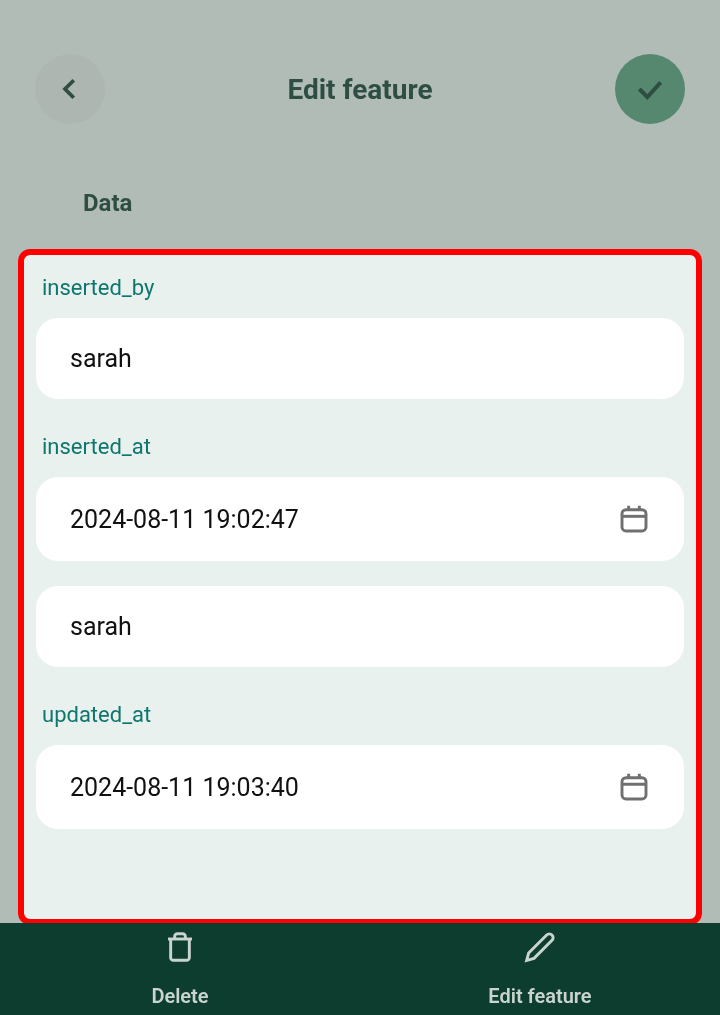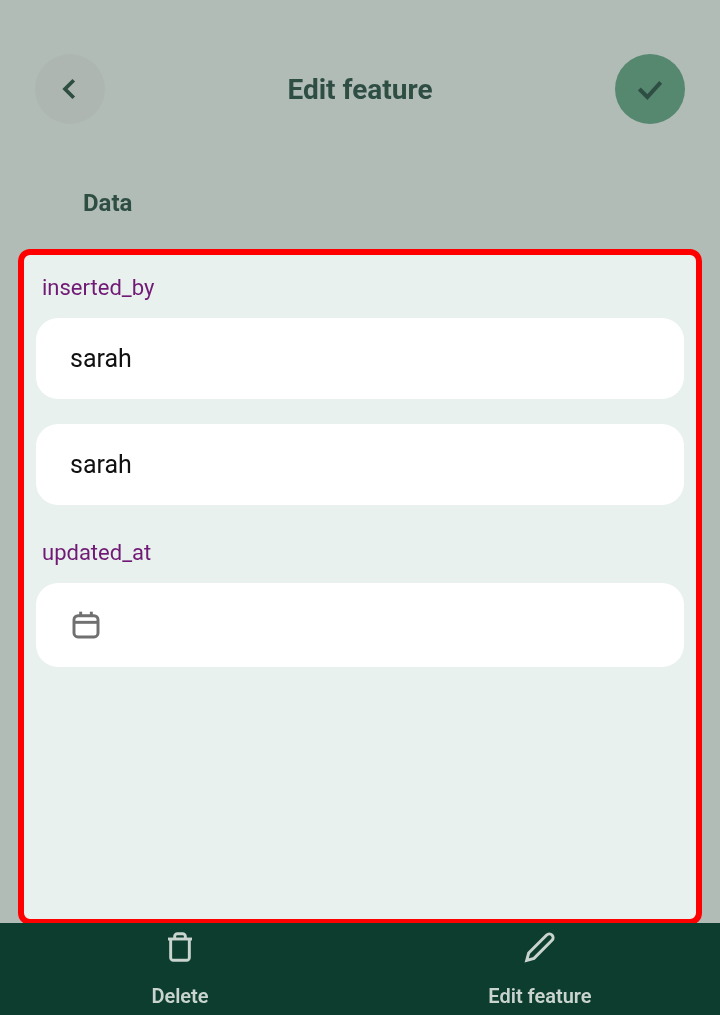--- a/index.html
+++ b/index.html
@@ -120,21 +120,21 @@
       padding: 10px 12px 20px 12px;
       overflow: hidden;
     }
 
     .field-group {
       margin-bottom: 25px;
     }
 
     .field-label {
       font-size: 22px;
-      color: #701a75;
+      color: #0f766e;
       margin-bottom: 18px;
       padding-left: 6px;
       padding-top: 10px;
     }
 
     .field-input {
       background: #fff;
       border-radius: 22px;
       padding: 26px 34px;
       font-size: 25px;
@@ -211,38 +211,51 @@
 <div class="dimmed-overlay"></div>
 
 <div class="highlighted-panel">
   <div class="field-group">
     <div class="field-label">inserted_by</div>
     <div class="field-input">
       <span>sarah</span>
     </div>
   </div>
 
-
-  <div class="field-group">
-    <div class="field-input">
-      <span>sarah</span>
-    </div>
-  </div>
-
-  <div class="field-group">
-    <div class="field-label">updated_at</div>
-    <div class="field-input">
+  <div class="field-group">
+    <div class="field-label">inserted_at</div>
+    <div class="field-input">
+      <span>2024-08-11 19:02:47</span>
       <svg class="calendar-icon" viewBox="0 0 24 24">
         <rect x="3" y="5" width="18" height="16" rx="3"></rect>
         <line x1="8" y1="2" x2="8" y2="6"></line>
         <line x1="16" y1="2" x2="16" y2="6"></line>
         <line x1="3" y1="10" x2="21" y2="10"></line>
       </svg>
     </div>
   </div>
+
+  <div class="field-group">
+    <div class="field-input">
+      <span>sarah</span>
+    </div>
+  </div>
+
+  <div class="field-group">
+    <div class="field-label">updated_at</div>
+    <div class="field-input">
+      <span>2024-08-11 19:03:40</span>
+      <svg class="calendar-icon" viewBox="0 0 24 24">
+        <rect x="3" y="5" width="18" height="16" rx="3"></rect>
+        <line x1="8" y1="2" x2="8" y2="6"></line>
+        <line x1="16" y1="2" x2="16" y2="6"></line>
+        <line x1="3" y1="10" x2="21" y2="10"></line>
+      </svg>
+    </div>
+  </div>
 </div>
 
 <div class="bottom-bar">
   <div class="bottom-action">
     <svg viewBox="0 0 24 24">
       <polyline points="3 6 5 6 21 6"></polyline>
       <path d="M8 6 L8 4 a2 2 0 0 1 2 -2 h4 a2 2 0 0 1 2 2 L16 6"></path>
       <path d="M19 6 L19 20 a2 2 0 0 1 -2 2 H7 a2 2 0 0 1 -2 -2 L5 6"></path>
     </svg>
     <div class="bottom-action-label">Delete</div>

